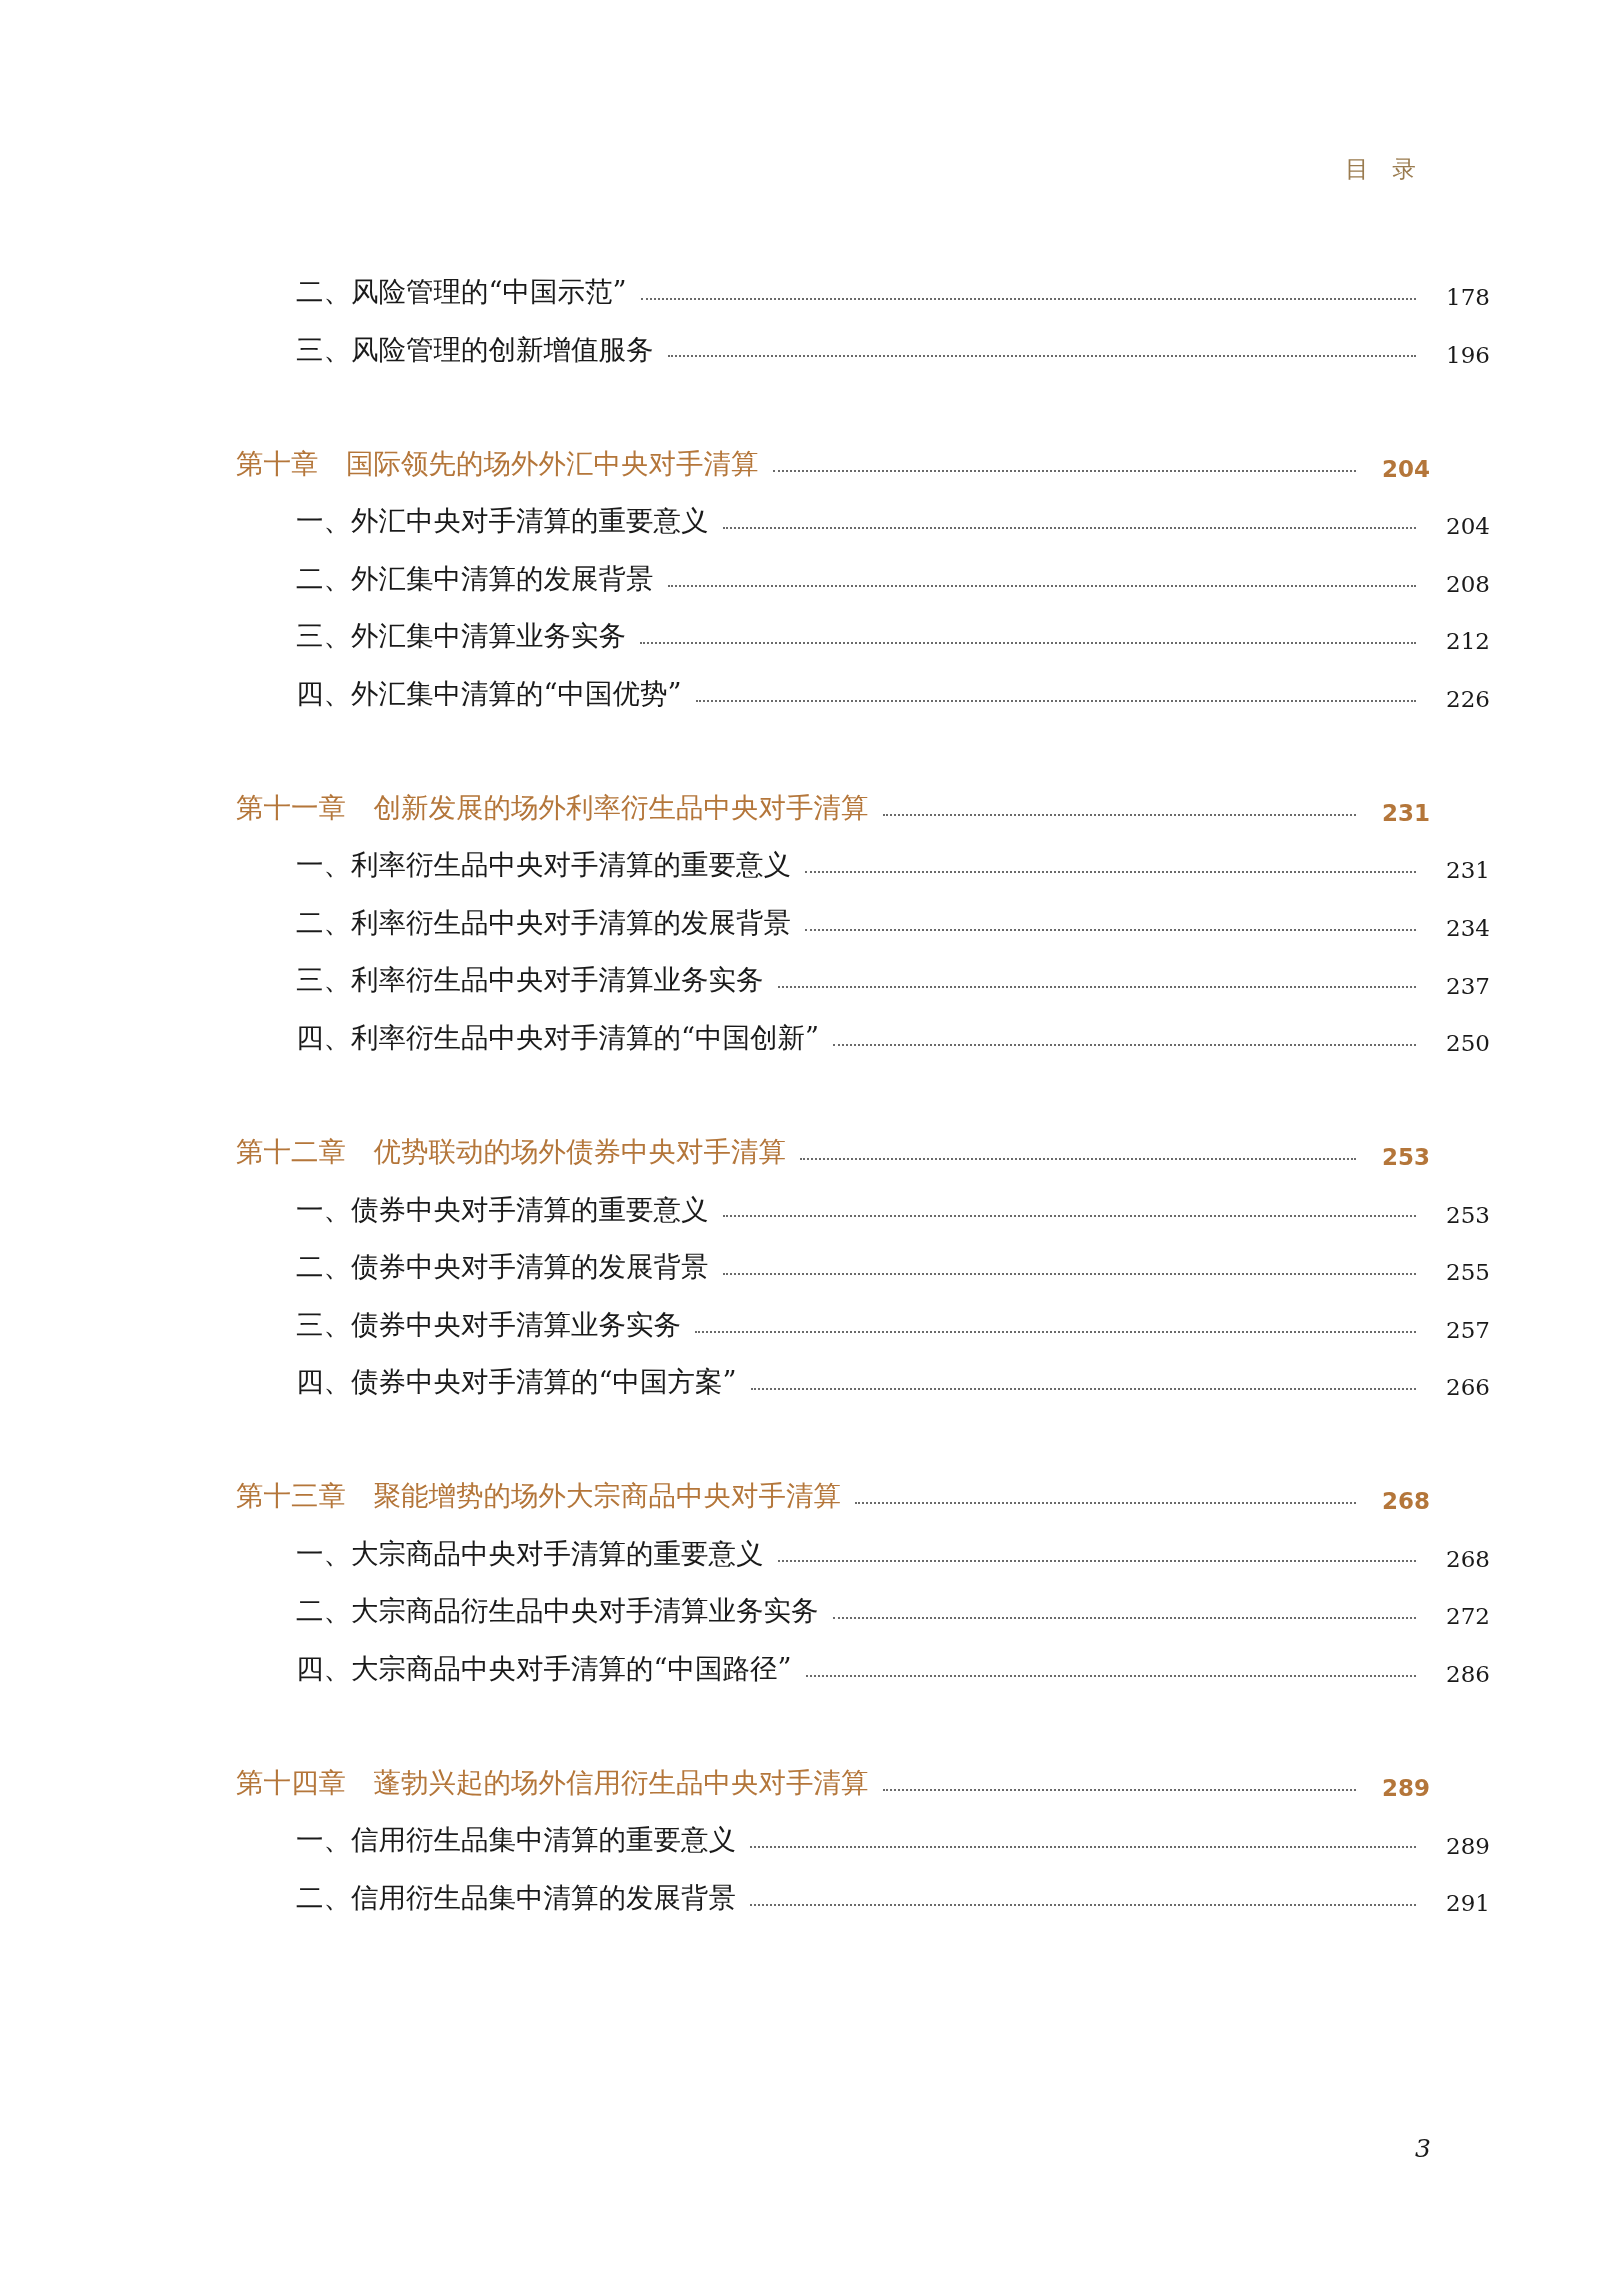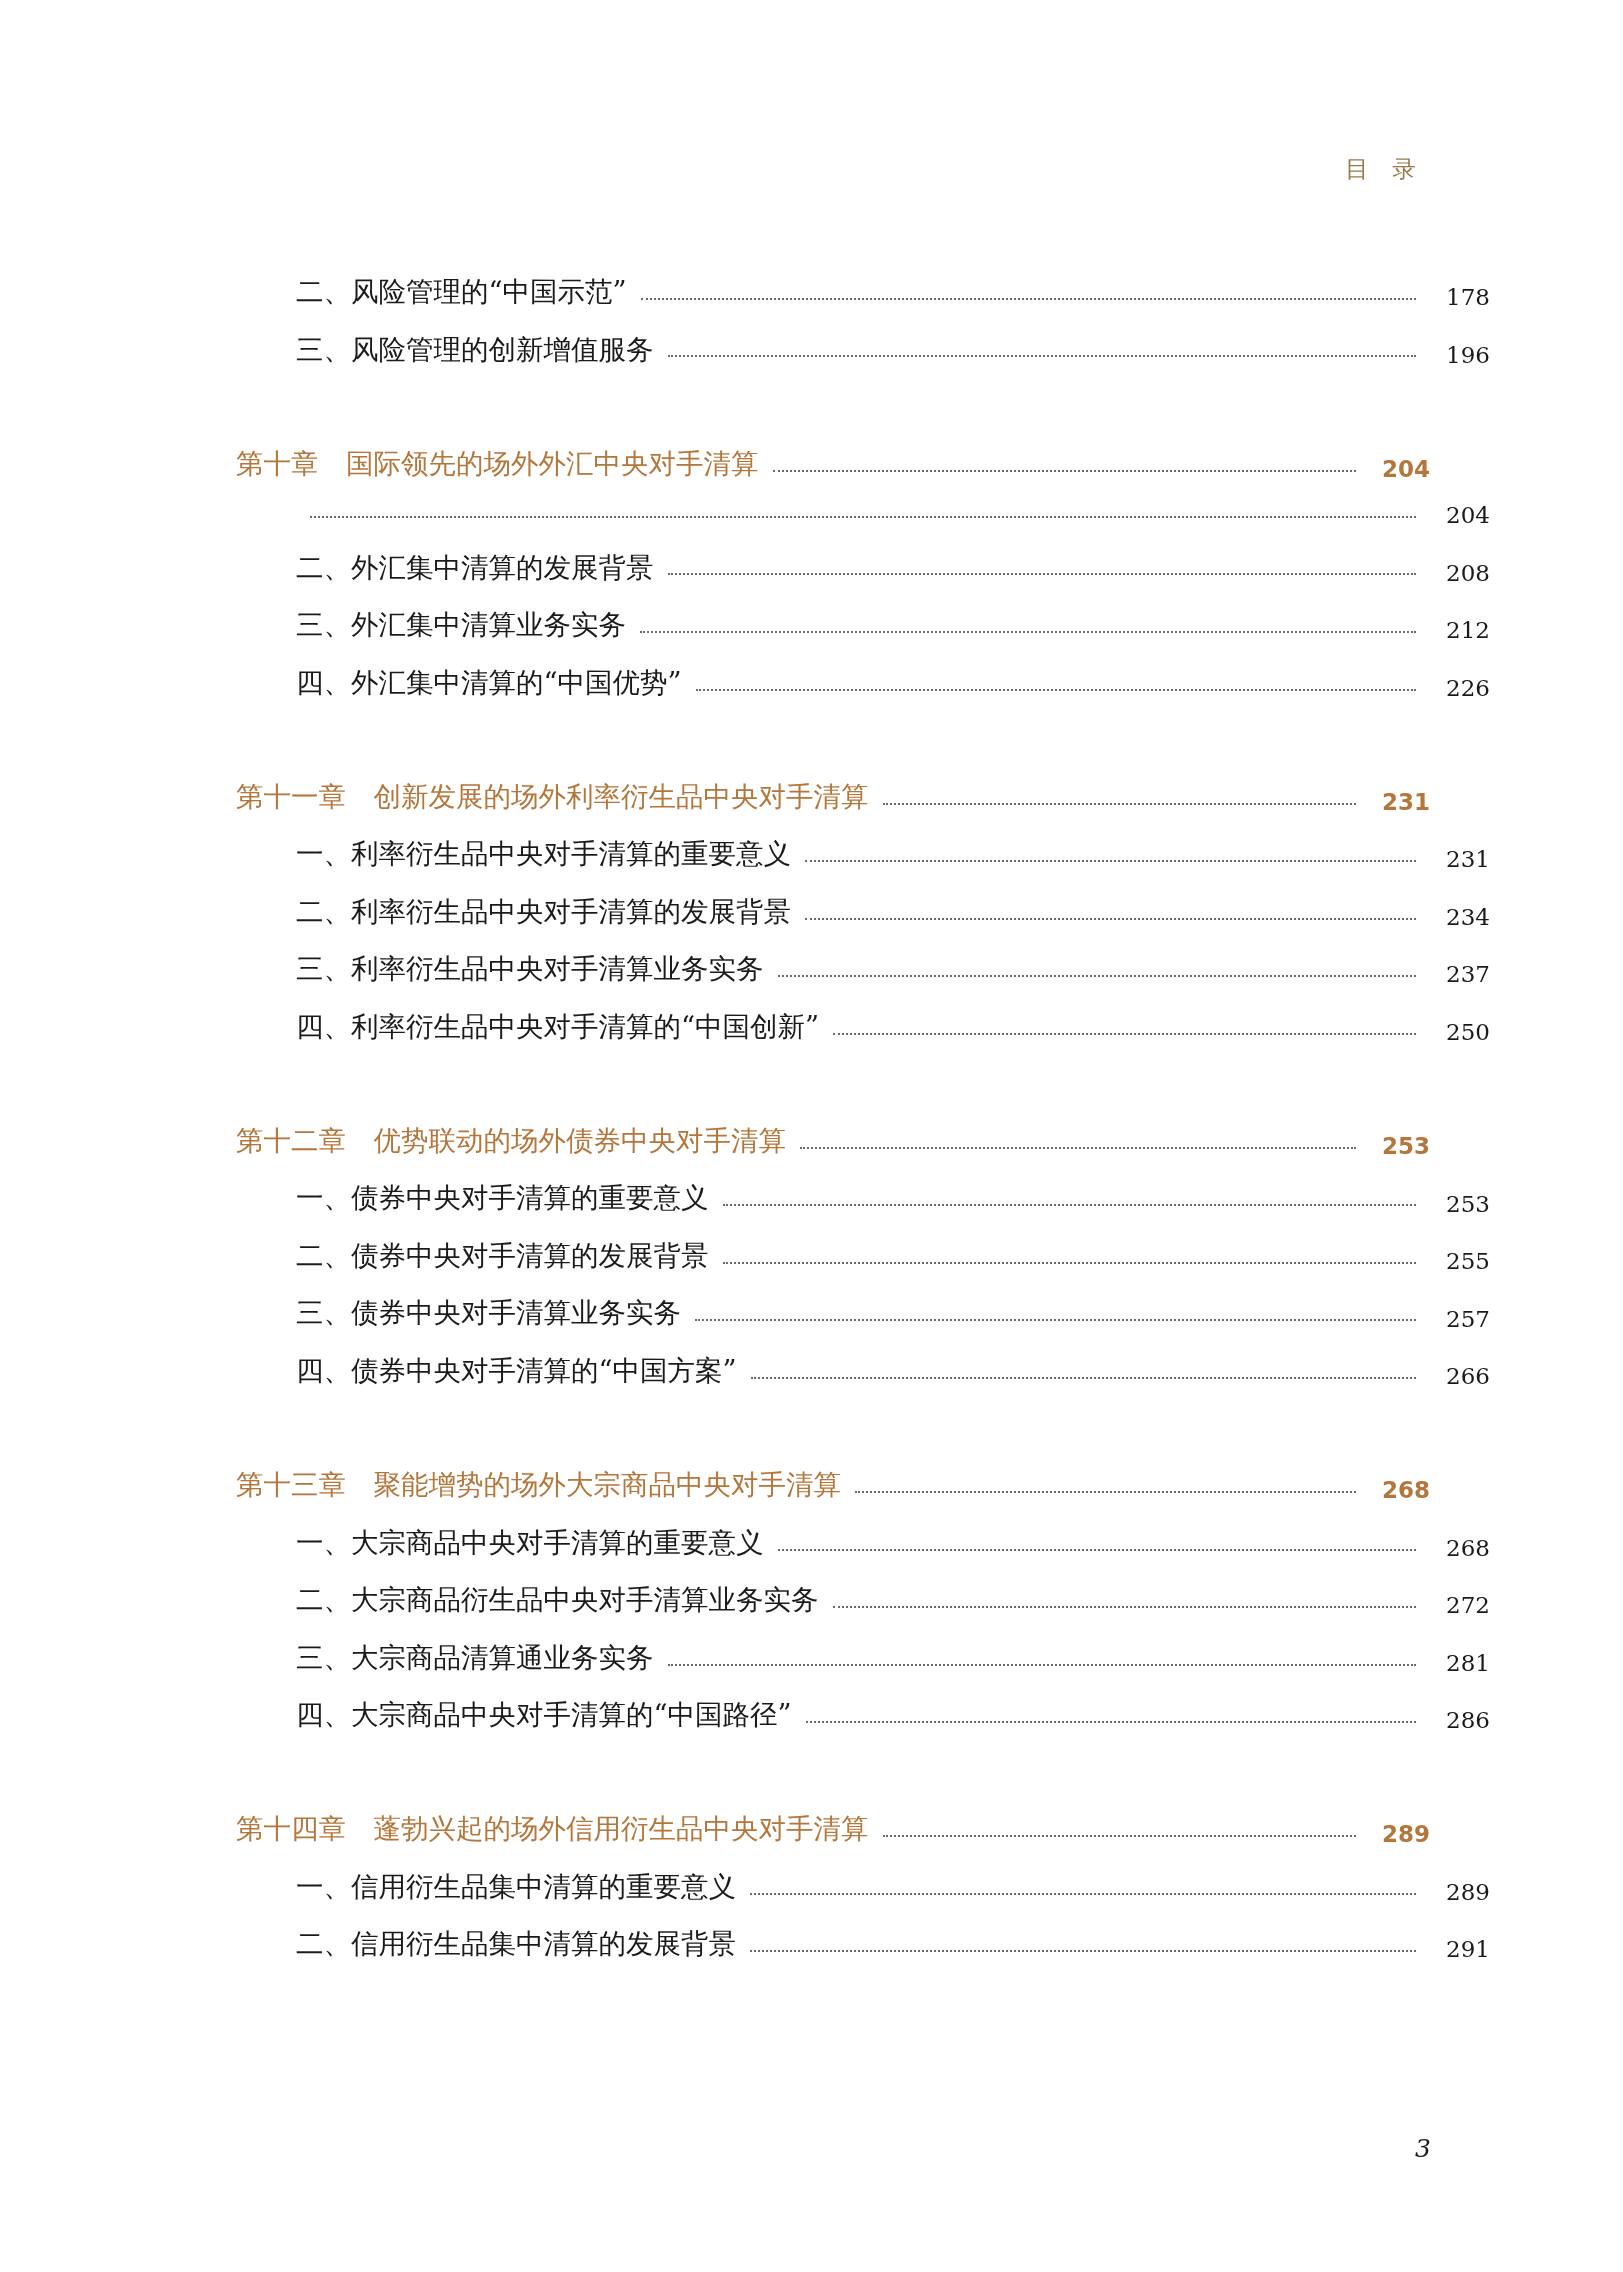--- a/index.html
+++ b/index.html
@@ -116,20 +116,21 @@
             <span class="pageno">196</span>
           </div>
         </div>
         <div class="group spaced">
           <div class="row chapter">
             <span class="label">第十章　国际领先的场外外汇中央对手清算</span>
             <span class="dots"></span>
             <span class="pageno">204</span>
           </div>
           <div class="row sub">
+            <span class="label">一、外汇中央对手清算的重要意义</span>
             <span class="dots"></span>
             <span class="pageno">204</span>
           </div>
           <div class="row sub">
             <span class="label">二、外汇集中清算的发展背景</span>
             <span class="dots"></span>
             <span class="pageno">208</span>
           </div>
           <div class="row sub">
             <span class="label">三、外汇集中清算业务实务</span>
@@ -204,25 +205,20 @@
           </div>
           <div class="row sub">
             <span class="label">一、大宗商品中央对手清算的重要意义</span>
             <span class="dots"></span>
             <span class="pageno">268</span>
           </div>
           <div class="row sub">
             <span class="label">二、大宗商品衍生品中央对手清算业务实务</span>
             <span class="dots"></span>
             <span class="pageno">272</span>
-          </div>
-          <div class="row sub">
-            <span class="label">三、大宗商品清算通业务实务</span>
-            <span class="dots"></span>
-            <span class="pageno">281</span>
           </div>
           <div class="row sub">
             <span class="label">四、大宗商品中央对手清算的“中国路径”</span>
             <span class="dots"></span>
             <span class="pageno">286</span>
           </div>
         </div>
         <div class="group spaced">
           <div class="row chapter">
             <span class="label">第十四章　蓬勃兴起的场外信用衍生品中央对手清算</span>

